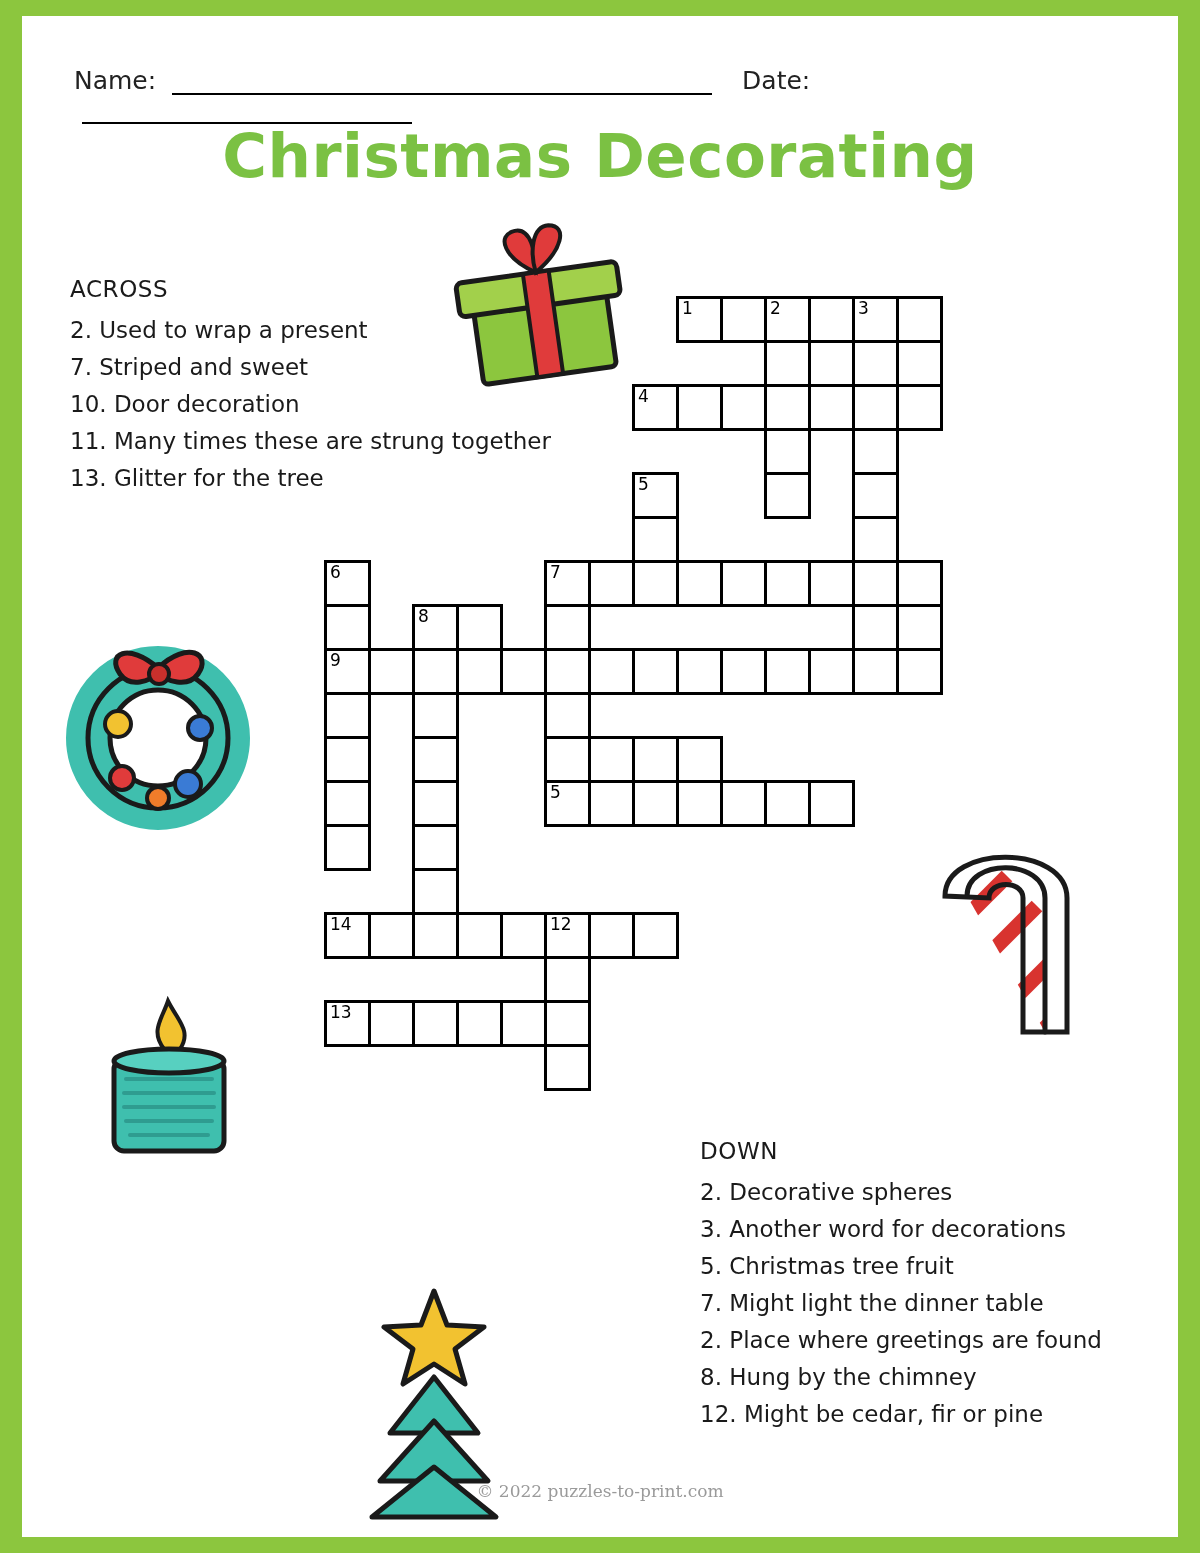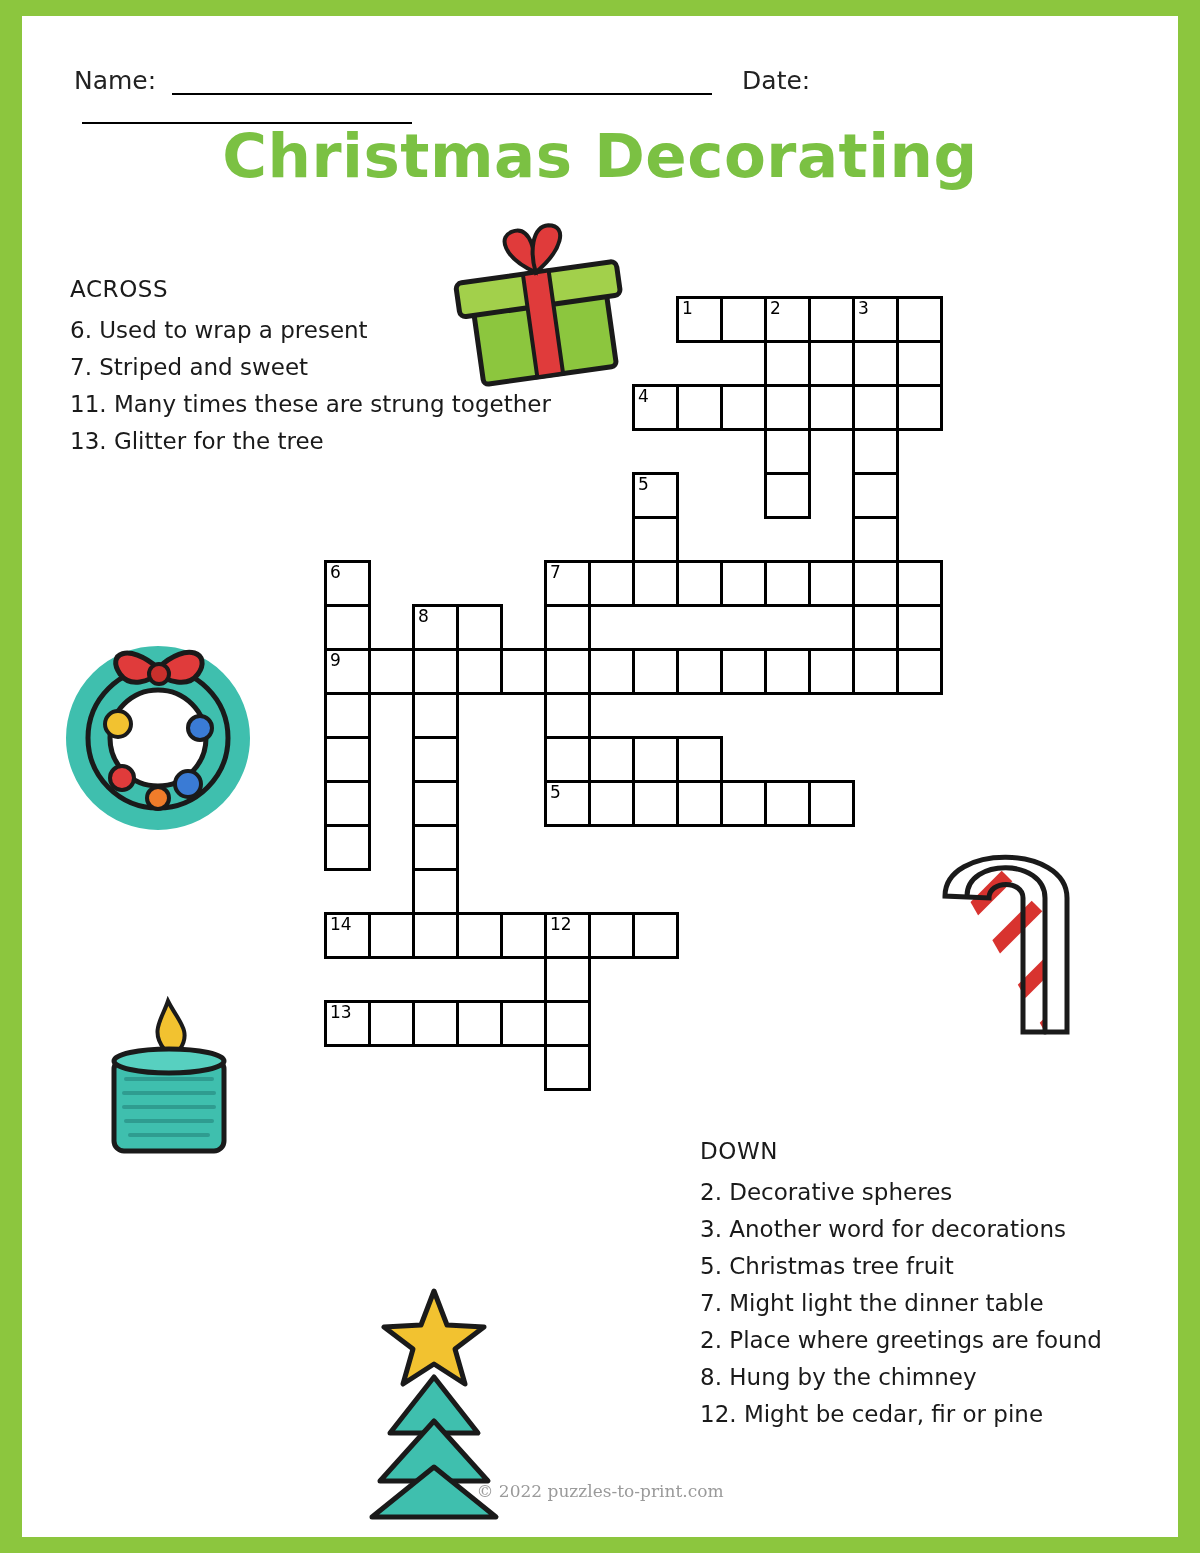--- a/index.html
+++ b/index.html
@@ -130,22 +130,23 @@
     <span class="lbl">Name:</span>
     <span class="rule rule-name"></span>
     <span class="lbl lbl-date">Date:</span>
     <span class="rule rule-date"></span>
   </div>
 
   <div class="title">Christmas Decorating</div>
 
   <div class="clues" id="across-clues">
     <div class="head">ACROSS</div>
-    <div>6. Used to wrap a present</div>
+    <div>2. Used to wrap a present</div>
     <div>7. Striped and sweet</div>
+    <div>10. Door decoration</div>
     <div>11. Many times these are strung together</div>
     <div>13. Glitter for the tree</div>
   </div>
 
   <div class="clues" id="down-clues">
     <div class="head">DOWN</div>
     <div>2. Decorative spheres</div>
     <div>3. Another word for decorations</div>
     <div>5. Christmas tree fruit</div>
     <div>7. Might light the dinner table</div>

